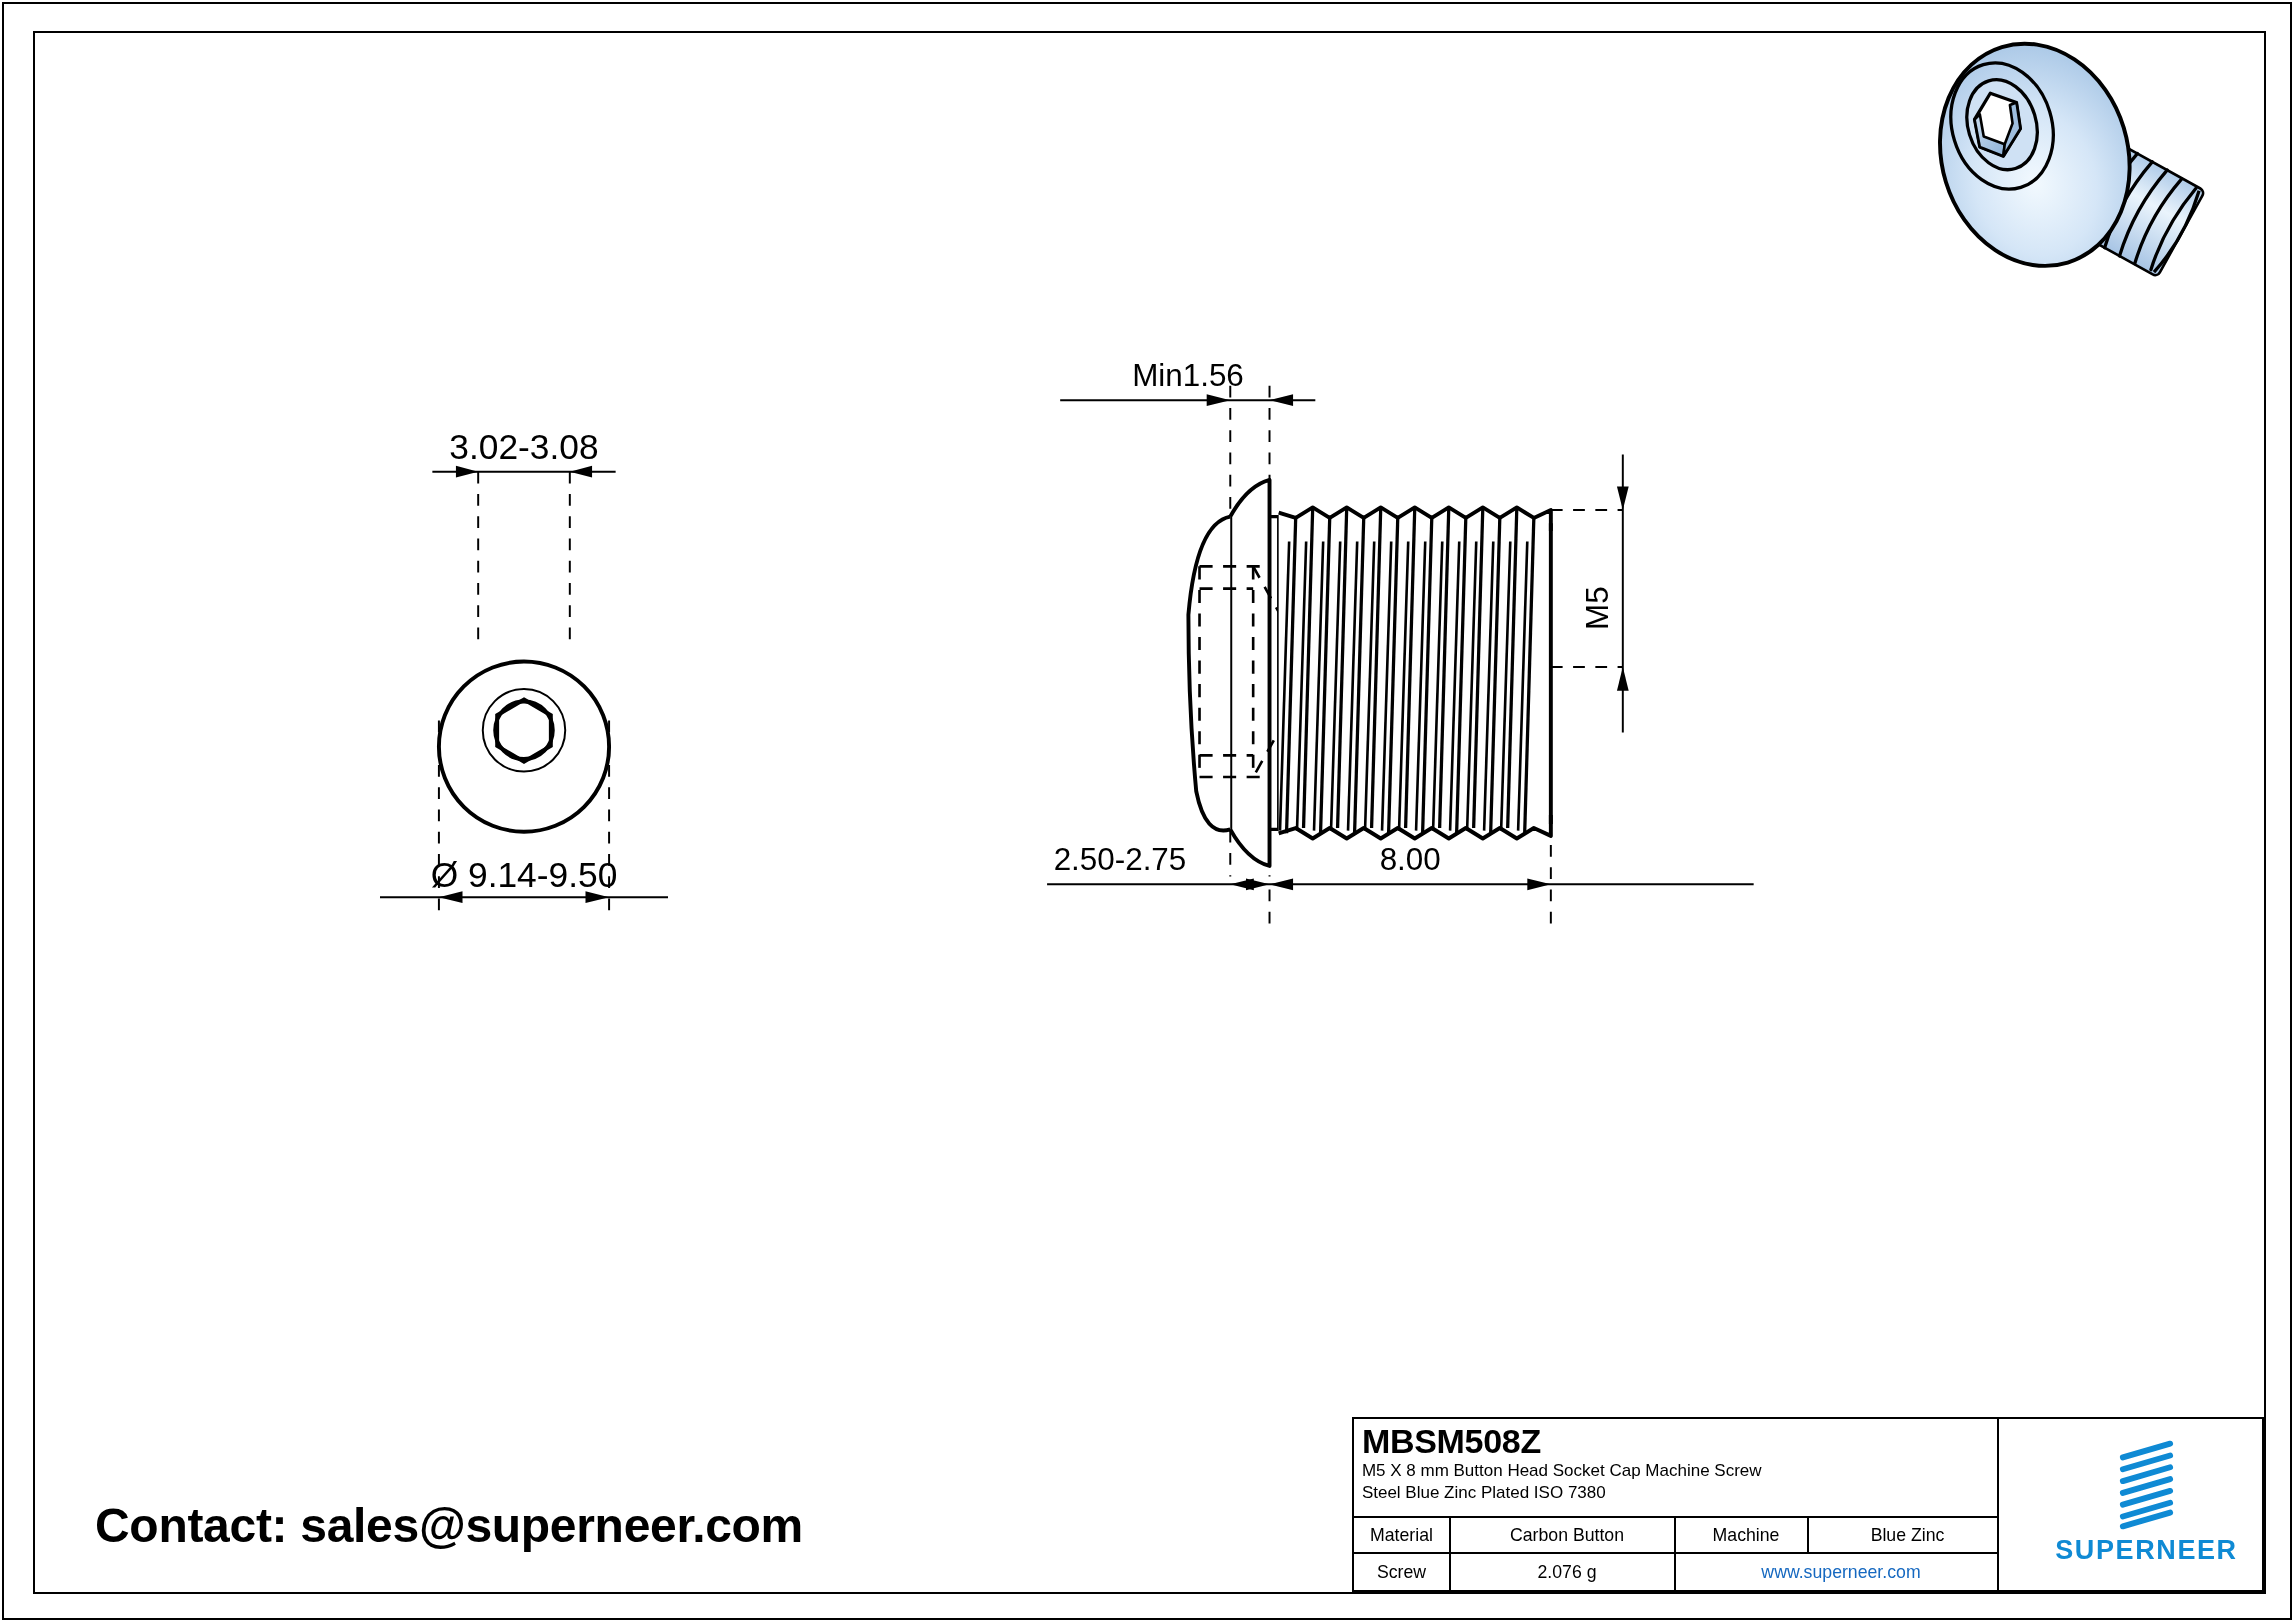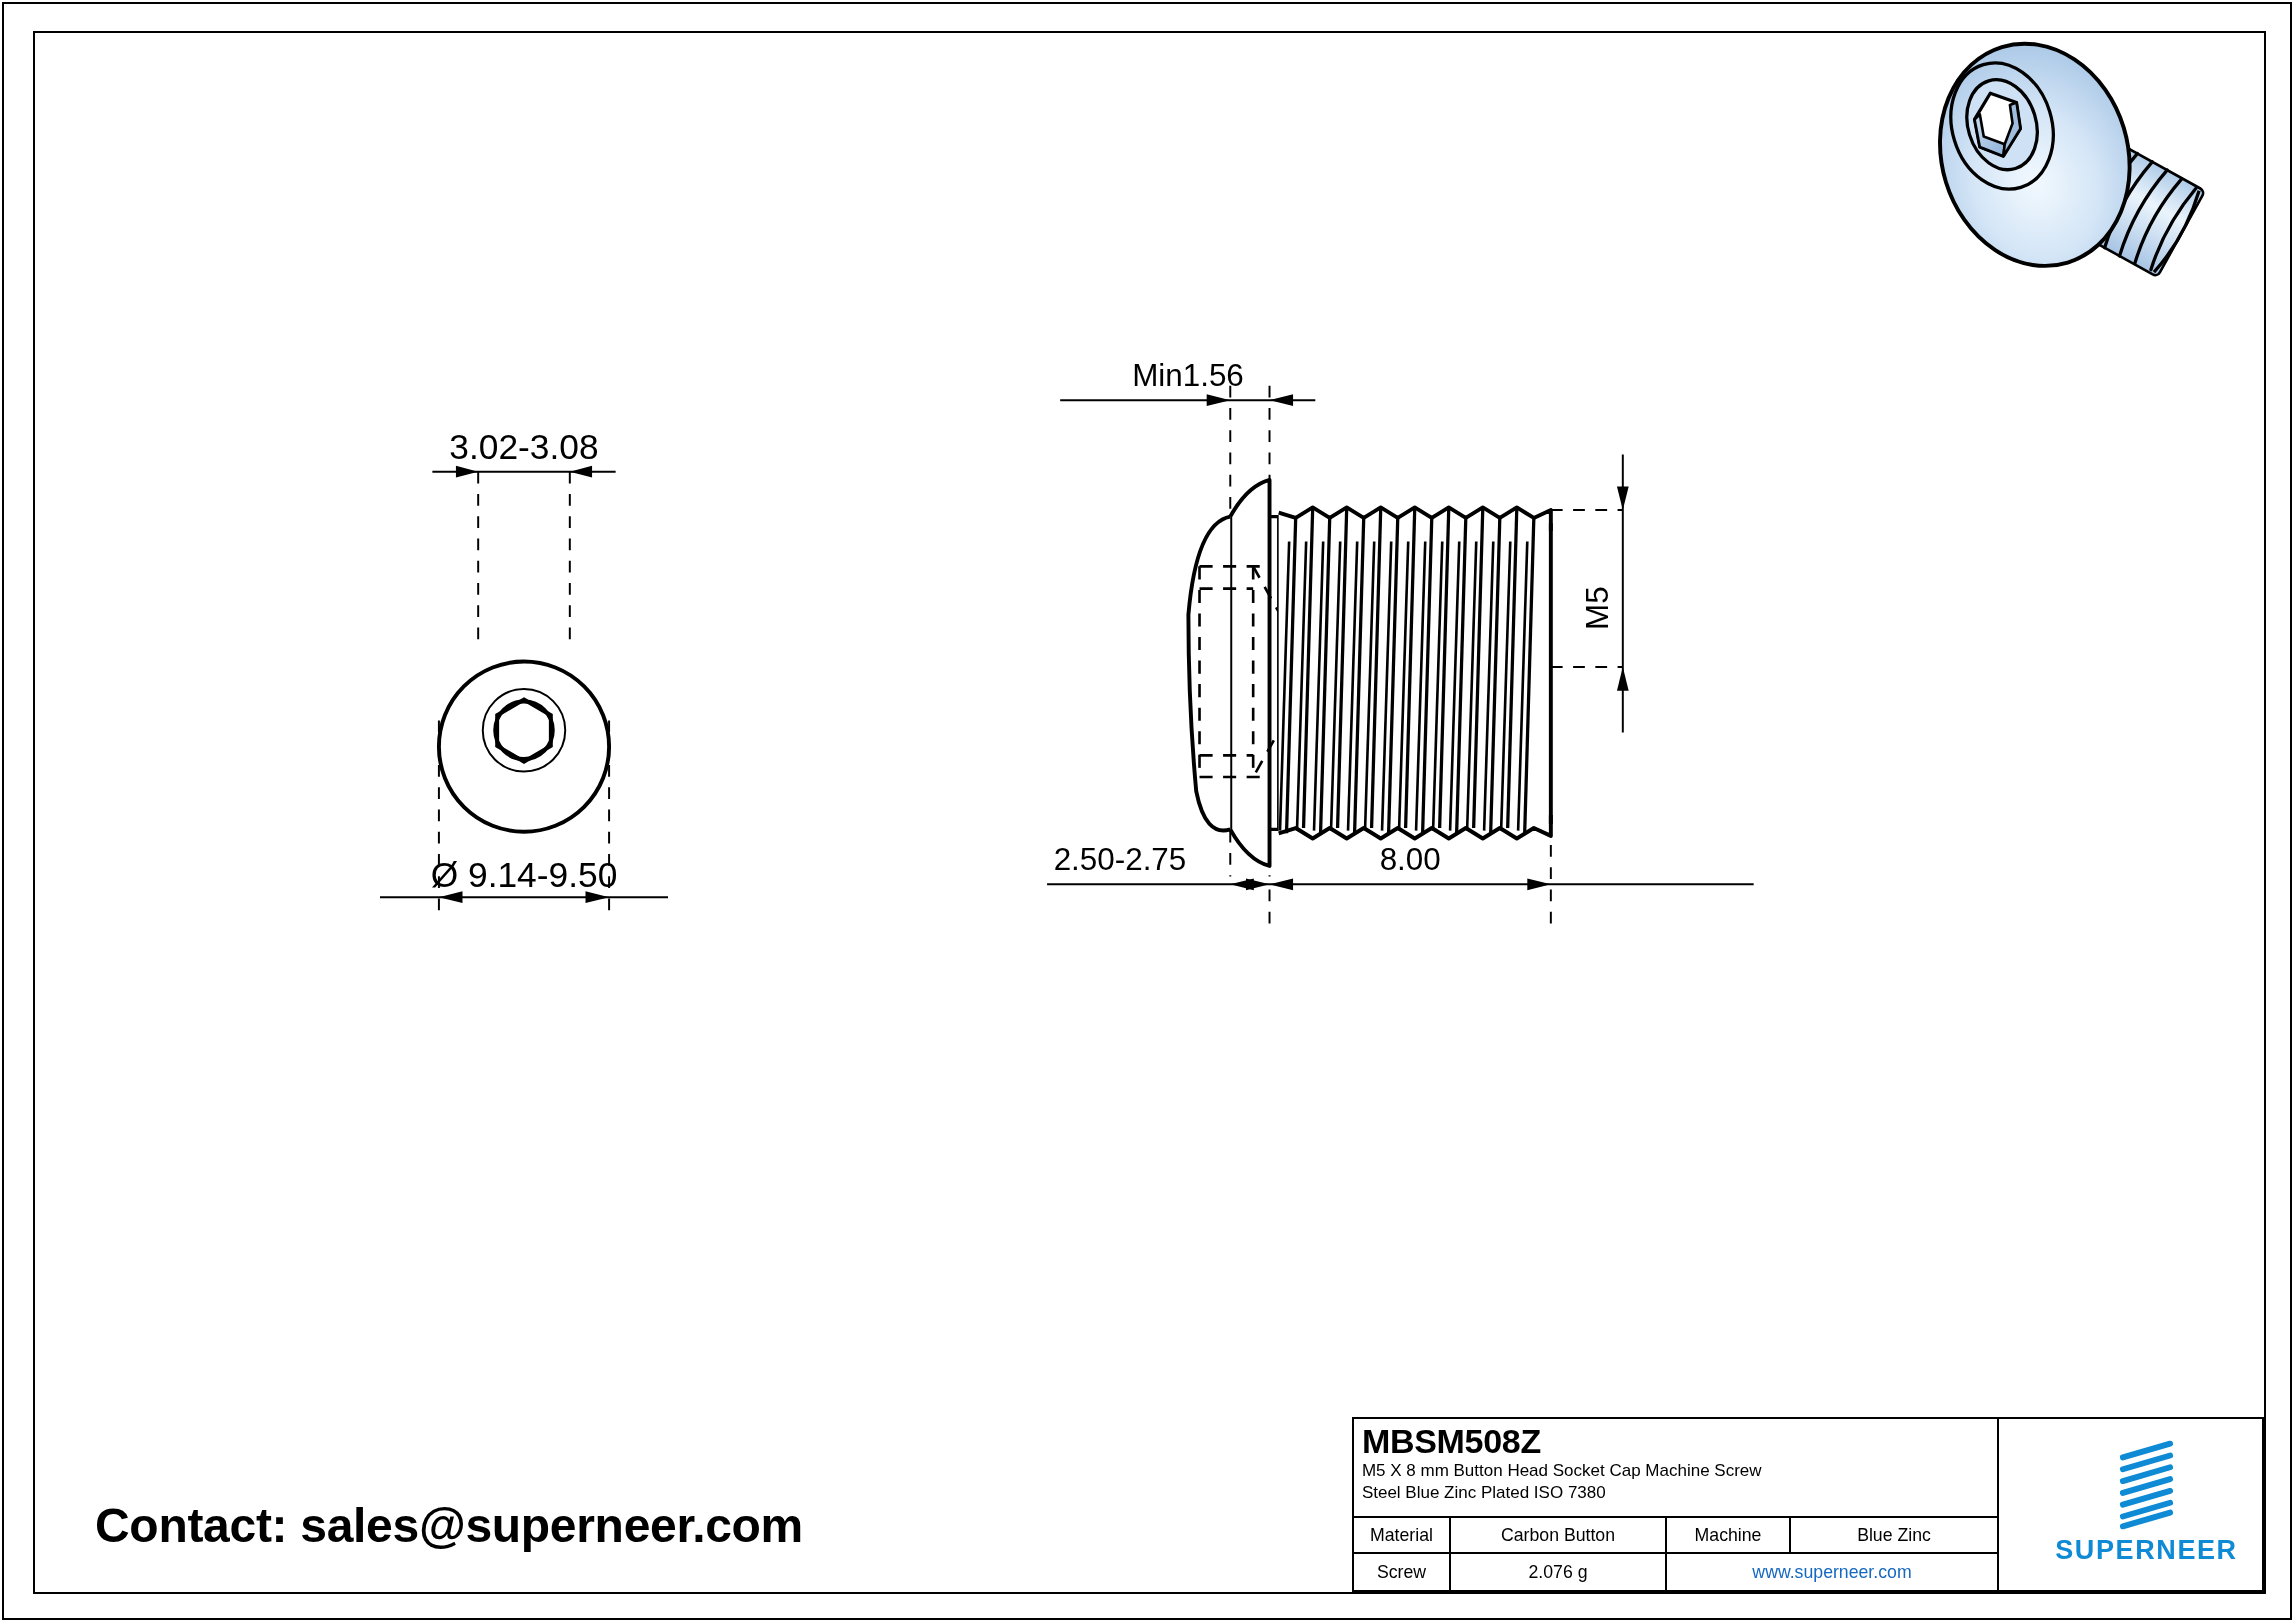--- a/index.html
+++ b/index.html
@@ -83,20 +83,21 @@
   .tb-subline {
     font-size: 17px;
     line-height: 1.26;
     white-space: nowrap;
   }
   .tb-rows { flex: 1 1 auto; display: flex; flex-direction: column; }
   .tb-row {
     flex: 1 1 50%;
     display: flex;
     box-sizing: border-box;
+    gap: 9px;
   }
   .tb-row.row1 { border-bottom: 2px solid #000; }
   .tb-cell {
     display: flex;
     align-items: center;
     justify-content: center;
     font-size: 17.7px;
     box-sizing: border-box;
     border-right: 2px solid #000;
     overflow: hidden;

